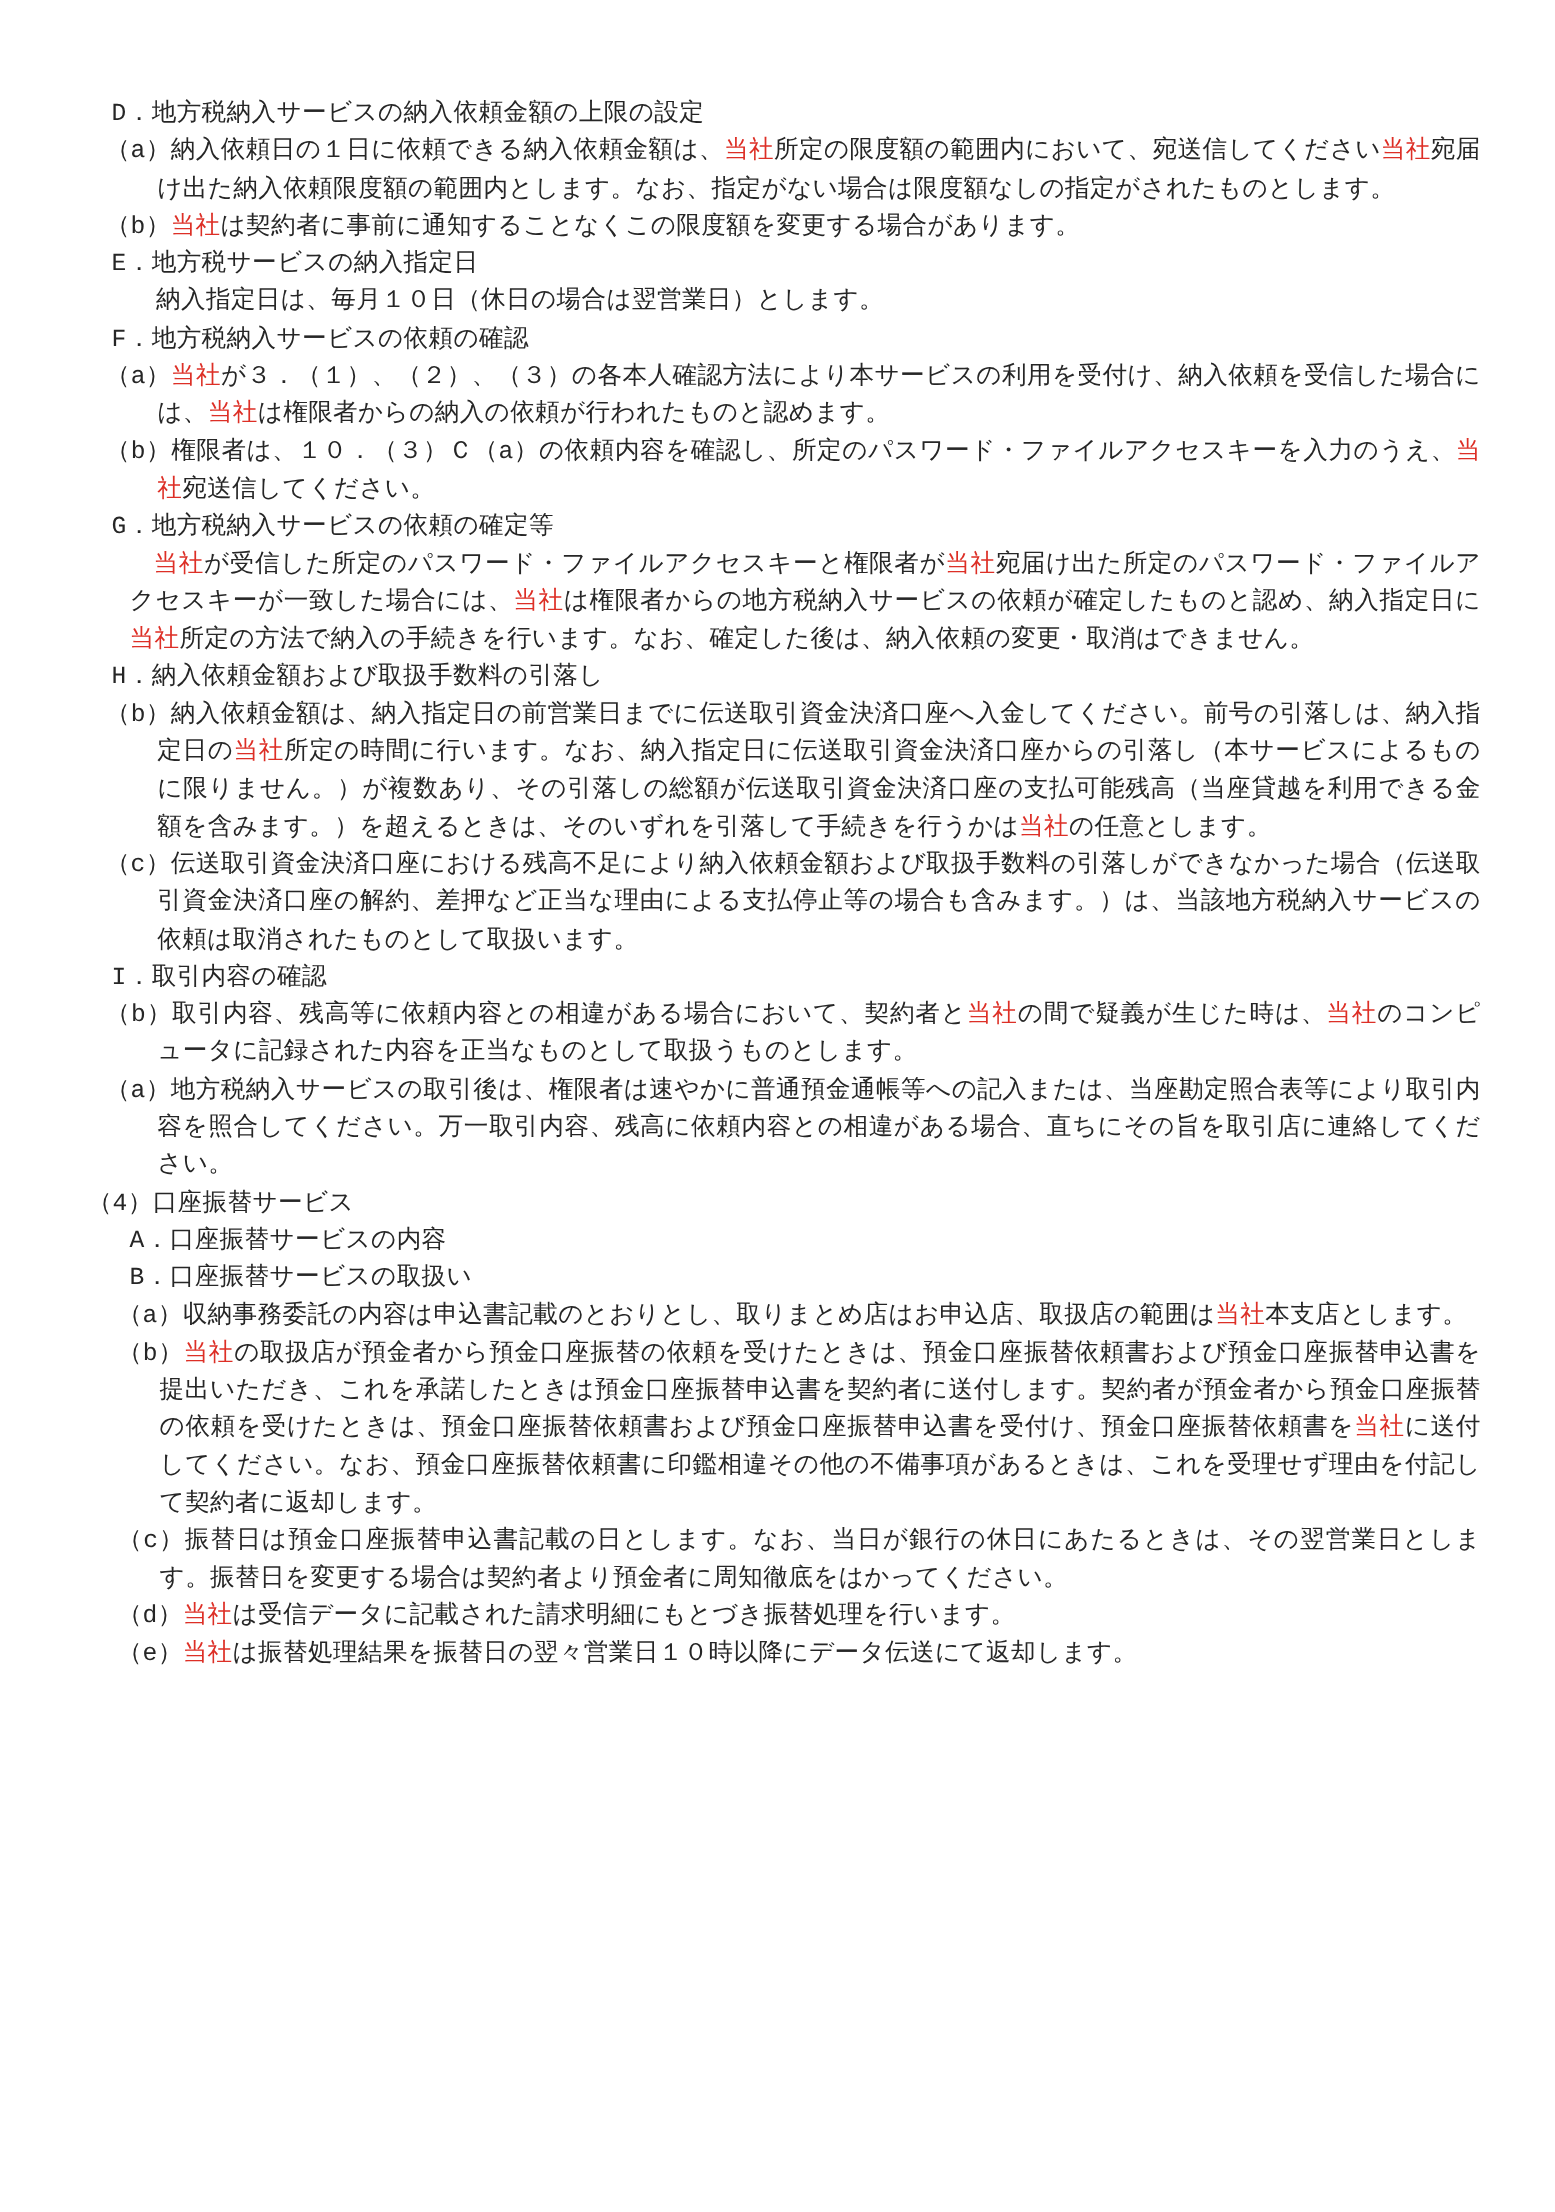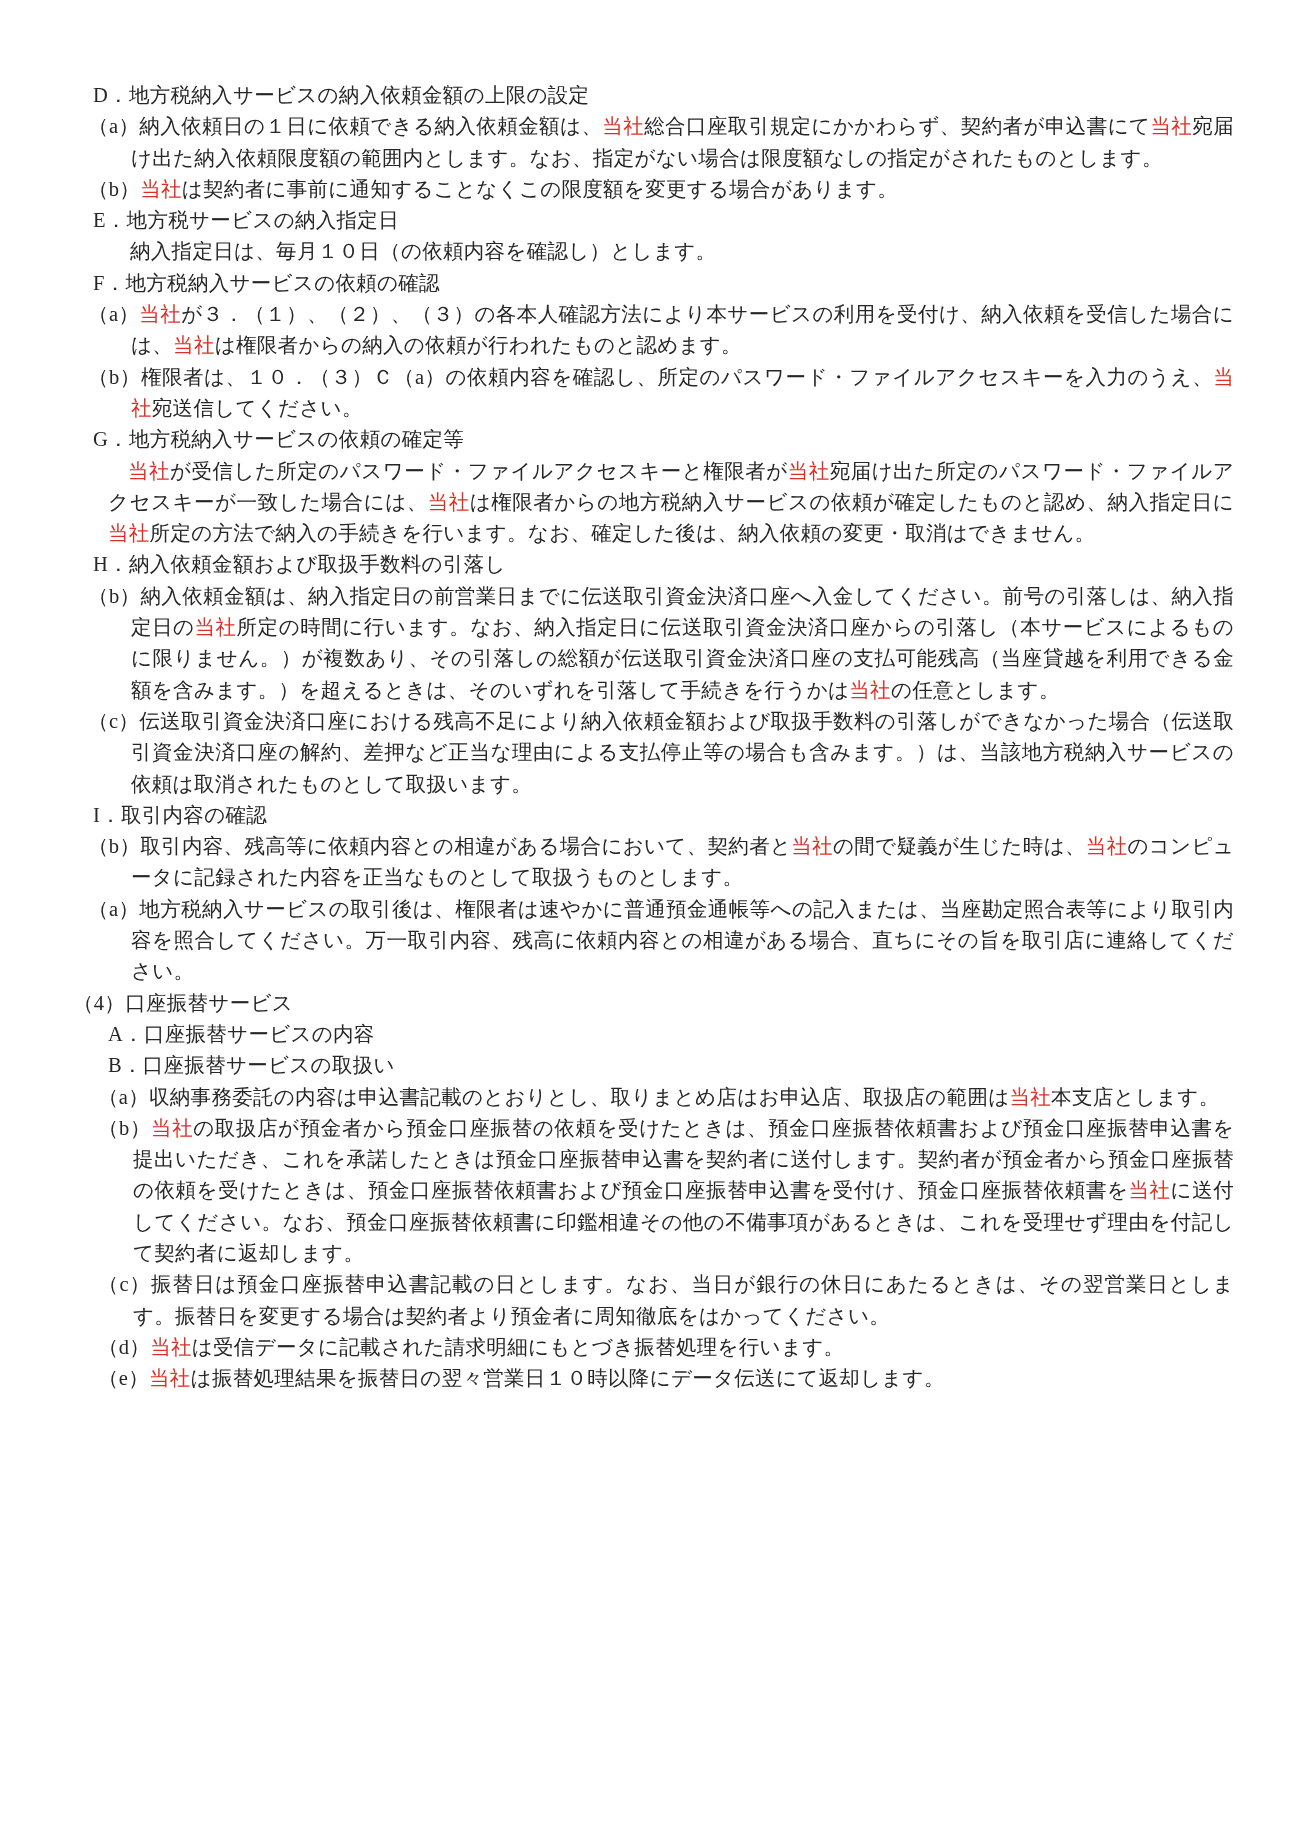--- a/index.html
+++ b/index.html
@@ -11,21 +11,21 @@
   body{background:#fff;}
   .page{
     position:relative;
     width:1296px;
     height:1843px;
     box-sizing:border-box;
     background:var(--bg);
     color:var(--text);
     padding:80px 62px 4px 0;
     overflow:hidden;
-    font-family:Liberation Serif, serif;
+    font-family:Liberation Mono, monospace;
   }
   .para{
     margin:0;
     font-size:20.5px;
     line-height:31.3px;
     text-align:justify;
     letter-spacing:0.3px;
   }
   
   .h1{padding-left:93px;}
@@ -44,24 +44,24 @@
   
   .item2{padding-left:133px;text-indent:-35px;}
   .red{color:var(--highlight);}
 </style>
 </head>
 <body>
 
 <div class="page">
   <div>
       <p class="para h1"><span>D．地方税納入サービスの納入依頼金額の上限の設定</span></p>
-      <p class="para item"><span>（a）納入依頼日の１日に依頼できる納入依頼金額は、</span><span class="red">当社</span><span>総合口座取引規定にかかわらず、契約者が申込書にて</span><span class="red">当社</span><span>宛届け出た納入依頼限度額の範囲内とします。なお、指定がない場合は限度額なしの指定がされたものとします。</span></p>
+      <p class="para item"><span>（a）納入依頼日の１日に依頼できる納入依頼金額は、</span><span class="red">当社</span><span>所定の限度額の範囲内において、宛送信してください</span><span class="red">当社</span><span>宛届け出た納入依頼限度額の範囲内とします。なお、指定がない場合は限度額なしの指定がされたものとします。</span></p>
       <p class="para item"><span>（b）</span><span class="red">当社</span><span>は契約者に事前に通知することなくこの限度額を変更する場合があります。</span></p>
       <p class="para h1"><span>E．地方税サービスの納入指定日</span></p>
-      <p class="para ebody"><span>納入指定日は、毎月１０日（の依頼内容を確認し）とします。</span></p>
+      <p class="para ebody"><span>納入指定日は、毎月１０日（休日の場合は翌営業日）とします。</span></p>
       <p class="para h1"><span>F．地方税納入サービスの依頼の確認</span></p>
       <p class="para item"><span>（a）</span><span class="red">当社</span><span>が３．（１）、（２）、（３）の各本人確認方法により本サービスの利用を受付け、納入依頼を受信した場合には、</span><span class="red">当社</span><span>は権限者からの納入の依頼が行われたものと認めます。</span></p>
       <p class="para item"><span>（b）権限者は、１０．（３）Ｃ（a）の依頼内容を確認し、所定のパスワード・ファイルアクセスキーを入力のうえ、</span><span class="red">当社</span><span>宛送信してください。</span></p>
       <p class="para h1"><span>G．地方税納入サービスの依頼の確定等</span></p>
       <p class="para gpara"><span class="red">当社</span><span>が受信した所定のパスワード・ファイルアクセスキーと権限者が</span><span class="red">当社</span><span>宛届け出た所定のパスワード・ファイルアクセスキーが一致した場合には、</span><span class="red">当社</span><span>は権限者からの地方税納入サービスの依頼が確定したものと認め、納入指定日に</span><span class="red">当社</span><span>所定の方法で納入の手続きを行います。なお、確定した後は、納入依頼の変更・取消はできません。</span></p>
       <p class="para h1"><span>H．納入依頼金額および取扱手数料の引落し</span></p>
       <p class="para item"><span>（b）納入依頼金額は、納入指定日の前営業日までに伝送取引資金決済口座へ入金してください。前号の引落しは、納入指定日の</span><span class="red">当社</span><span>所定の時間に行います。なお、納入指定日に伝送取引資金決済口座からの引落し（本サービスによるものに限りません。）が複数あり、その引落しの総額が伝送取引資金決済口座の支払可能残高（当座貸越を利用できる金額を含みます。）を超えるときは、そのいずれを引落して手続きを行うかは</span><span class="red">当社</span><span>の任意とします。</span></p>
       <p class="para item"><span>（c）伝送取引資金決済口座における残高不足により納入依頼金額および取扱手数料の引落しができなかった場合（伝送取引資金決済口座の解約、差押など正当な理由による支払停止等の場合も含みます。）は、当該地方税納入サービスの依頼は取消されたものとして取扱います。</span></p>
       <p class="para h1"><span>I．取引内容の確認</span></p>
       <p class="para item"><span>（b）取引内容、残高等に依頼内容との相違がある場合において、契約者と</span><span class="red">当社</span><span>の間で疑義が生じた時は、</span><span class="red">当社</span><span>のコンピュータに記録された内容を正当なものとして取扱うものとします。</span></p>

